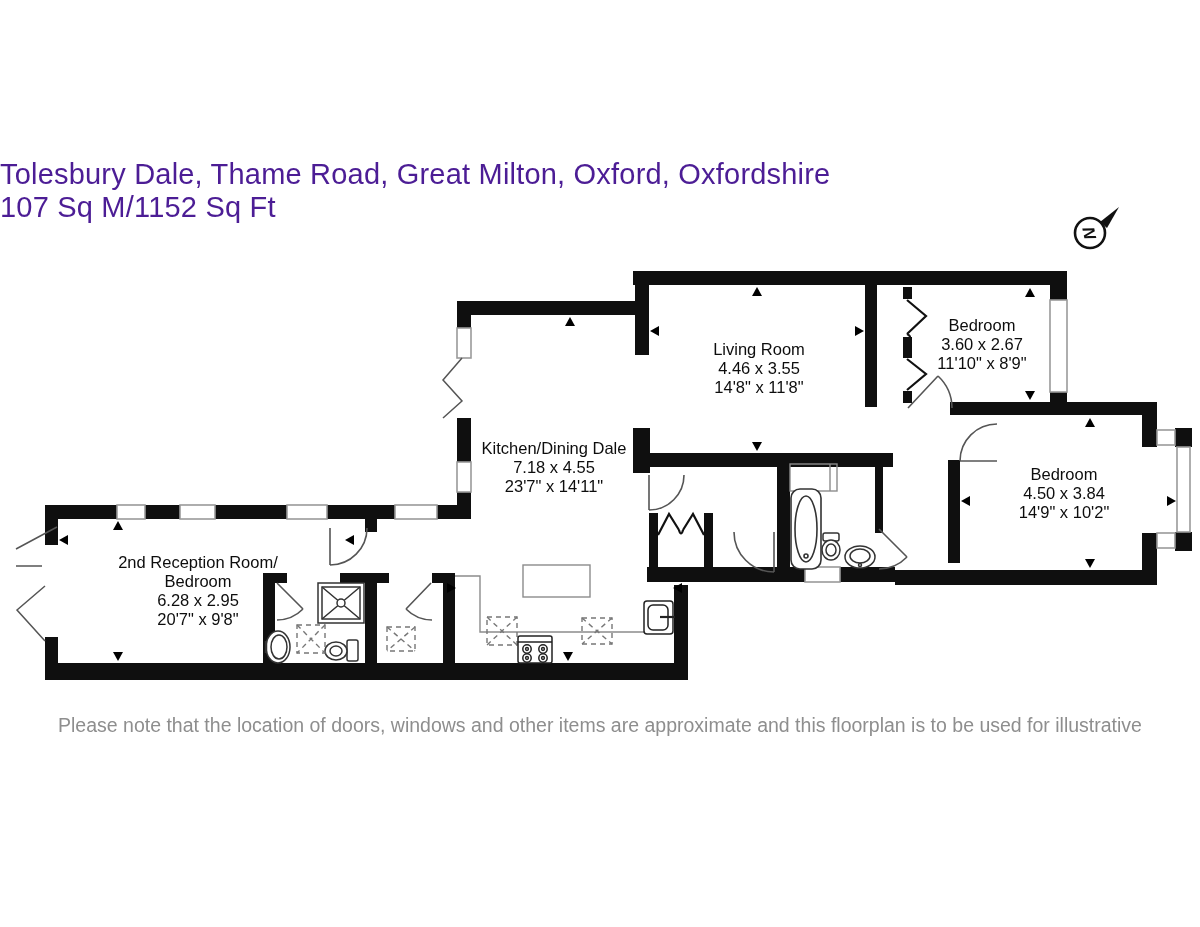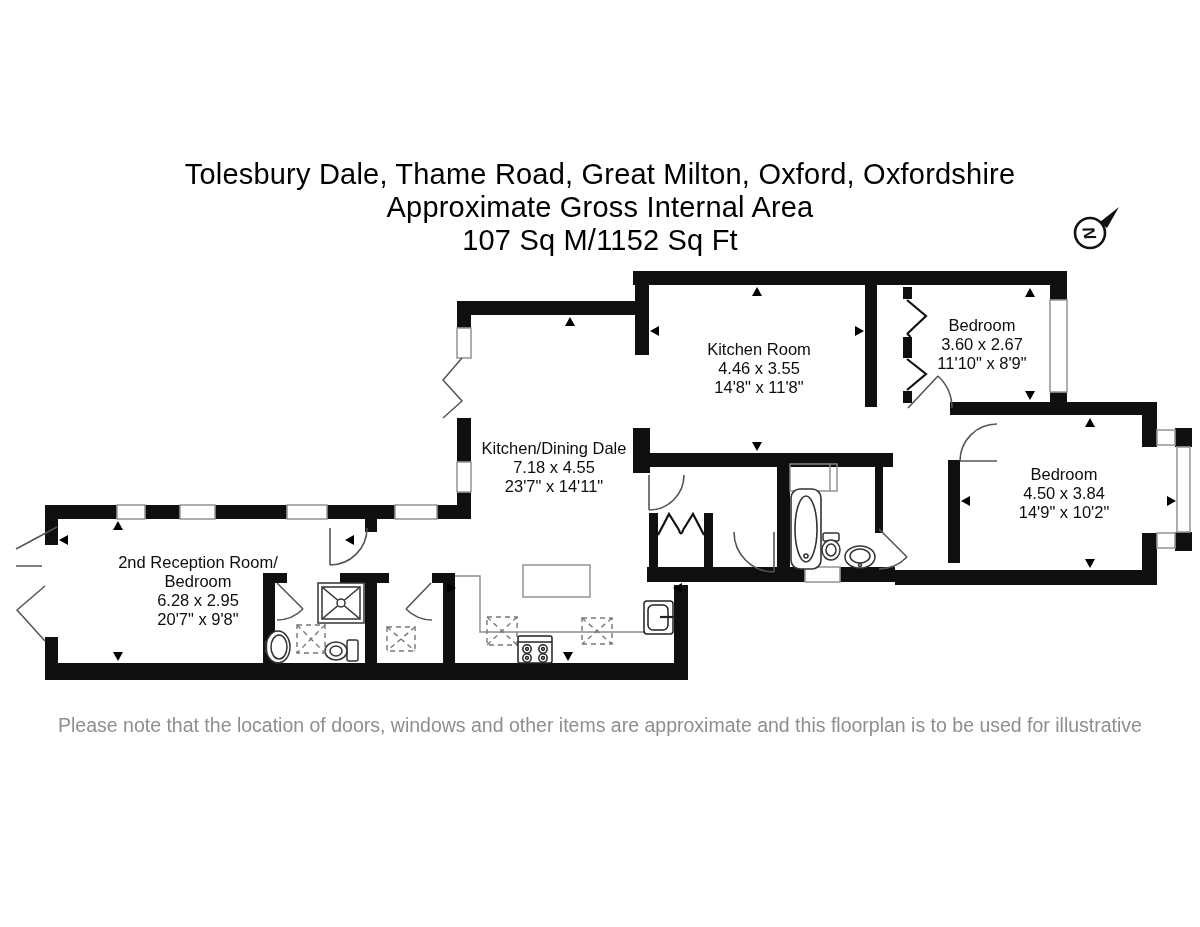--- a/index.html
+++ b/index.html
@@ -1,33 +1,32 @@
 <!DOCTYPE html>
 <html><head>
 <meta charset="utf-8">
 <style>
   html,body{margin:0;padding:0;background:#ffffff;}
   #stage{position:relative;width:1200px;height:927px;background:#ffffff;overflow:hidden;
          font-family:"Liberation Sans", sans-serif;}
-  .title-block{position:absolute;top:158px;left:0;width:1200px;text-align:center;color:#000000;}
+  .title-block{position:absolute;top:158px;left:0;width:1200px;text-align:left;color:#4c1d95;}
   .title-line{font-size:29px;line-height:33px;letter-spacing:.2px;}
   .plan-svg{position:absolute;left:0;top:0;width:1200px;height:927px;}
   .room-label{position:absolute;transform:translate(-50%,-50%);text-align:center;color:#0d0d0d;
               font-size:16.5px;line-height:19px;white-space:nowrap;}
   .footer-block{position:absolute;top:712px;left:0;width:1200px;text-align:center;color:#8e8e8e;
                 font-size:19.5px;line-height:26px;}
 </style>
 </head>
 <body>
 
 <div id="stage">
 
   <div class="title-block">
     <div class="title-line">Tolesbury Dale, Thame Road, Great Milton, Oxford, Oxfordshire</div>
-    <div class="title-line">Approximate Gross Internal Area</div>
     <div class="title-line">107 Sq M/1152 Sq Ft</div>
   </div>
 
   <svg class="plan-svg" viewBox="0 0 1200 927">
 
     <g fill="#0f0f0f">
       <rect x="633" y="271" width="434" height="14"></rect>
       <rect x="457" y="301" width="192" height="14"></rect>
       <rect x="635" y="271" width="14" height="84"></rect>
       <rect x="633" y="428" width="17" height="45"></rect>
@@ -206,21 +205,21 @@
     </g>
 
     <g>
       <circle cx="1090" cy="233" r="15" fill="none" stroke="#111111" stroke-width="2.6"></circle>
       <polygon points="1100,222 1119,207 1107,228" fill="#111111"></polygon>
       <text x="1090" y="234" text-anchor="middle" dominant-baseline="central" font-size="17" font-style="italic" font-weight="600" fill="#111111" transform="rotate(78 1090 233)">N</text>
     </g>
   </svg>
 
   <div class="room-label" style="left:759px;top:368px;">
-    <div>Kitchen Room</div>
+    <div>Living Room</div>
     <div>4.46 x 3.55</div>
     <div>14'8" x 11'8"</div>
   </div>
   <div class="room-label" style="left:982px;top:344px;">
     <div>Bedroom</div>
     <div>3.60 x 2.67</div>
     <div>11'10" x 8'9"</div>
   </div>
   <div class="room-label" style="left:554px;top:467px;">
     <div>Kitchen/Dining Dale</div>

